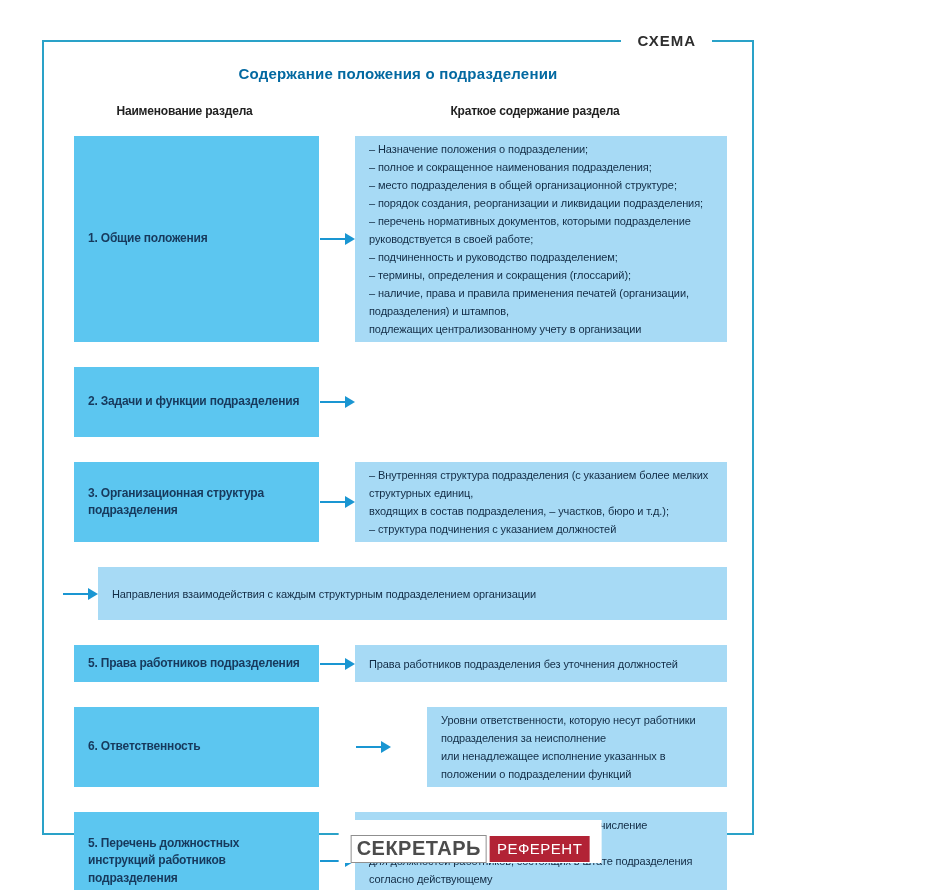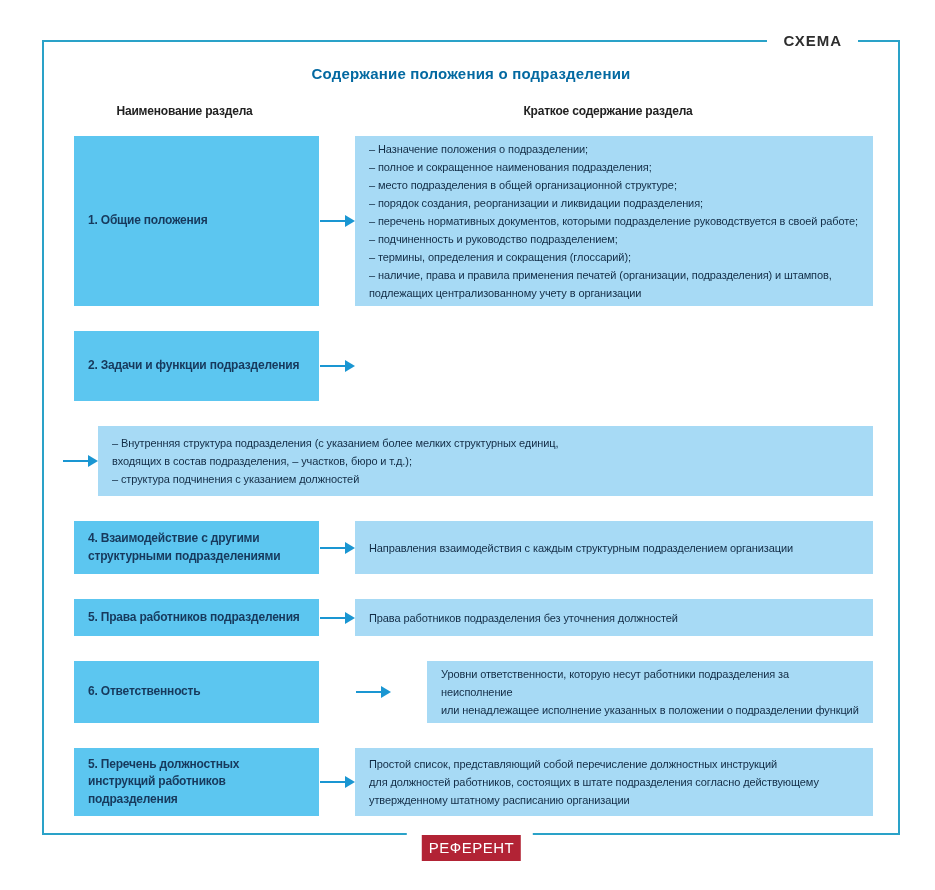--- a/index.html
+++ b/index.html
@@ -11,21 +11,21 @@
     --right_text: #122c45;
     --logo_red: #b22335;
   }
   * { margin:0; padding:0; box-sizing:border-box; }
   html,body { background:#fff; }
   body {
     width:935px; height:890px; position:relative; overflow:hidden;
     font-family:"Liberation Sans", sans-serif;
   }
   .frame {
-    position:absolute; left:42px; top:40px; width:858px; height:795px;
+    position:absolute; left:42px; top:40px; width:712px; height:795px;
     border:2px solid var(--frame_border);
   }
   .scheme-tag {
     position:absolute; top:-12px; right:40px; background:#fff;
     padding:0 16px; font-size:15px; font-weight:bold; color:#2e2e2e;
     letter-spacing:1px; line-height:22px;
   }
   .title {
     text-align:center; margin-top:23px; font-size:15px; font-weight:bold;
     color:#0369a1; letter-spacing:0.2px;
@@ -127,35 +127,35 @@
       <div class="left-box">
         <div class="left-text">2. Задачи и функции подразделения</div>
       </div>
       <div class="arrow">
           <span class="arrow-line"></span>
           <span class="arrow-head"></span>
         </div>
     </div>
 
     <div class="row row-3">
+      <div class="left-box">
+        <div class="left-text">3. Организационная структура подразделения</div>
+      </div>
       <div class="arrow">
           <span class="arrow-line"></span>
           <span class="arrow-head"></span>
         </div>
       <div class="right-box">
         <div class="right-text">– Внутренняя структура подразделения (с указанием более мелких структурных единиц,
 входящих в состав подразделения, – участков, бюро и т.д.);
 – структура подчинения с указанием должностей</div>
       </div>
     </div>
 
     <div class="row row-4">
-      <div class="left-box">
-        <div class="left-text">4. Взаимодействие с другими структурными подразделениями</div>
-      </div>
       <div class="arrow">
           <span class="arrow-line"></span>
           <span class="arrow-head"></span>
         </div>
       <div class="right-box">
         <div class="right-text">Направления взаимодействия с каждым структурным подразделением организации</div>
       </div>
     </div>
 
     <div class="row row-5">
@@ -198,15 +198,16 @@
 для должностей работников, состоящих в штате подразделения согласно действующему
 утвержденному штатному расписанию организации</div>
       </div>
     </div>
 
   </div>
 </div>
 
 <div class="logo">
   <div class="logo-boxes">
+    <span class="logo-primary">СЕКРЕТАРЬ</span>
     <span class="logo-secondary">РЕФЕРЕНТ</span>
   </div>
 </div>
 
 </body></html>

